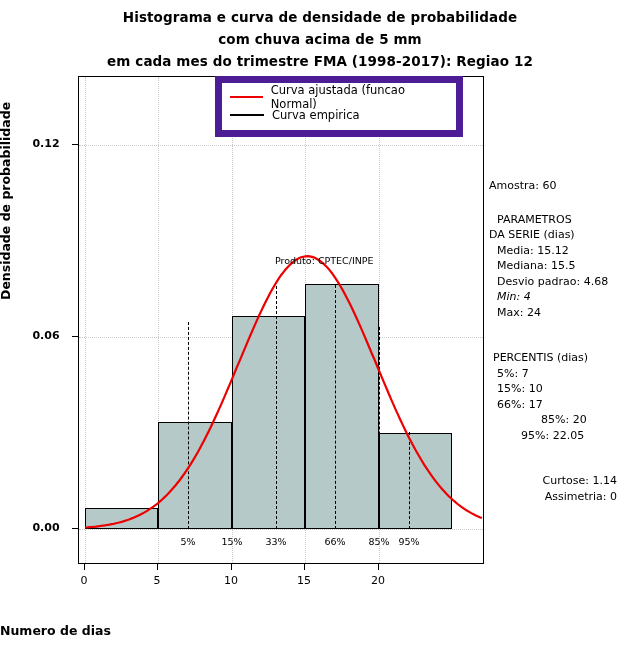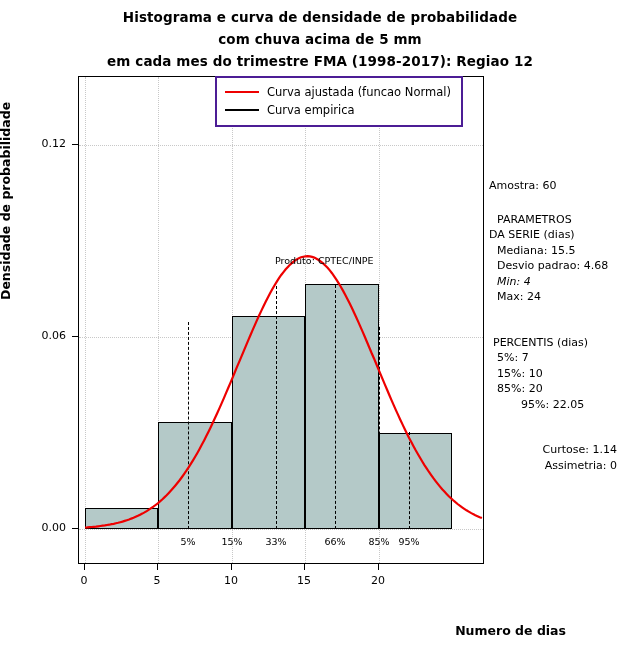--- a/index.html
+++ b/index.html
@@ -76,22 +76,23 @@
   }
   #curve {
     position: absolute;
     left: 0;
     top: 0;
   }
   
   .ytick-label {
     position: absolute;
     font-size: 11px;
-    text-align: right;
+    text-align: center;
     width: 40px;
+    font-weight: bold;
   }
   .ytick-mark {
     position: absolute;
     height: 0;
     width: 6px;
     border-top: 1px solid #000000;
   }
   .xtick-label {
     position: absolute;
     font-size: 11px;
@@ -112,31 +113,31 @@
     transform-origin: left top;
     font-size: 12.5px;
     font-weight: bold;
     white-space: nowrap;
   }
   #xlabel {
     position: absolute;
     left: 0;
     top: 623px;
     width: 566px;
-    text-align: right;
+    text-align: left;
     font-size: 12.5px;
     font-weight: bold;
   }
   
   #legend {
     position: absolute;
     left: 215px;
     top: 76px;
     width: 248px;
-    border: 2px solid #4c1d95;
+    border: 7px solid #4c1d95;
     background: #ffffff;
     box-sizing: border-box;
     padding: 5px 8px 6px 8px;
   }
   .legend-row {
     display: flex;
     align-items: center;
     height: 18px;
   }
   .legend-swatch {
@@ -250,28 +251,30 @@
       <span class="legend-swatch" id="legend-swatch-1" style="border-top-color: rgb(0, 0, 0);"></span>
       <span class="legend-text">Curva empirica</span>
     </div>
   </div>
 
   <div id="side">
     <div class="side-line">Amostra: 60</div>
     <div class="side-gap-18"></div>
     <div class="side-line" style="padding-left:8px;">PARAMETROS</div>
     <div class="side-line">DA SERIE (dias)</div>
+    <div class="side-line" style="padding-left:8px;">Media: 15.12</div>
     <div class="side-line" style="padding-left:8px;">Mediana: 15.5</div>
     <div class="side-line" style="padding-left:8px;">Desvio padrao: 4.68</div>
     <div class="side-line" style="padding-left:8px;font-style:italic;">Min: 4</div>
     <div class="side-line" style="padding-left:8px;">Max: 24</div>
     <div class="side-gap-30"></div>
     <div class="side-line" style="padding-left:4px;">PERCENTIS (dias)</div>
     <div class="side-line" style="padding-left:8px;">5%: 7</div>
     <div class="side-line" style="padding-left:8px;">15%: 10</div>
-    <div class="side-line" style="padding-left:8px;">85%: 20</div>
+    <div class="side-line" style="padding-left:8px;">66%: 17</div>
+    <div class="side-line" style="padding-left:8px;margin-left:44px;">85%: 20</div>
     <div class="side-line" style="padding-left:8px;margin-left:24px;">95%: 22.05</div>
     <div class="side-gap-30"></div>
     <div class="side-line right-align">Curtose: 1.14</div>
     <div class="side-line right-align">Assimetria: 0</div>
   </div>
 
 </div>
 
 </body></html>

